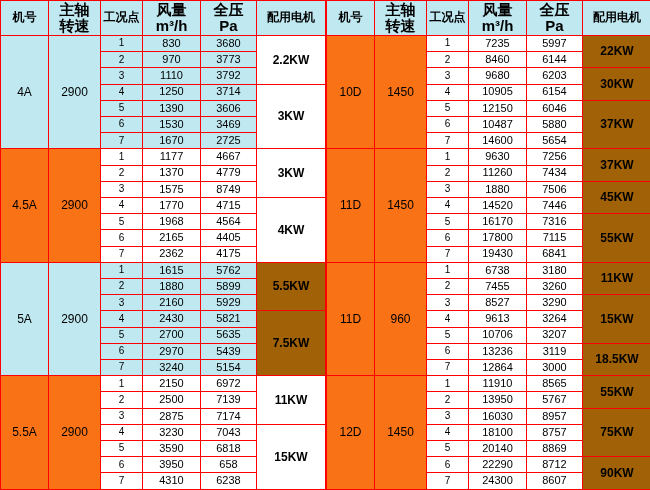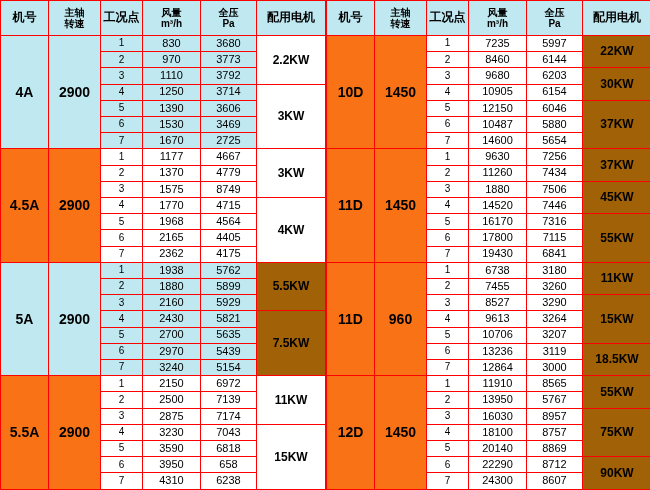--- a/index.html
+++ b/index.html
@@ -27,30 +27,30 @@
     color:#000000;
     line-height:1.05;
   }
   .hdr{
     background:#bfe8f0;
     font-weight:bold;
     font-size:12px;
     height:34px;
     line-height:1.1;
   }
-  .hdr .sub{font-size:10px;font-weight:bold;display:block;}
+  .hdr .sub{font-size:15px;font-weight:bold;display:block;}
   .tbl{width:325px;}
   col.c1{width:48px;}
   col.c2{width:52px;}
   col.c3{width:42px;}
   col.c4{width:58px;}
   col.c5{width:56px;}
   col.c6{width:69px;}
 
-  .grp{font-weight:bold;font-size:14px;background:#bfe8f0;}
+  .grp{font-weight:normal;font-size:12px;background:#bfe8f0;}
   .grp.white{background:#f97316;}
   .pt{font-size:10px;height:14.2px;}
   .num{font-size:11px;height:14.2px;}
   .mot{
     font-weight:bold;font-size:12px;
     background:#a16207;
   }
   .mot.white{background:#ffffff;}
   .rowband-blue td.num,.rowband-blue td.pt{background:#bfe8f0;}
   .rowband-white td.num,.rowband-white td.pt{background:#ffffff;}
@@ -163,21 +163,21 @@
         </tr>
         <tr class="rowband-white">
           <td class="pt">7</td>
           <td class="num">2362</td>
           <td class="num">4175</td>
         </tr>
         <tr class="rowband-blue">
           <td class="grp" rowspan="7">5A</td>
           <td class="grp" rowspan="7">2900</td>
           <td class="pt">1</td>
-          <td class="num">1938</td>
+          <td class="num">1615</td>
           <td class="num">5762</td>
           <td class="mot" rowspan="3">5.5KW</td>
         </tr>
         <tr class="rowband-blue">
           <td class="pt">2</td>
           <td class="num">1880</td>
           <td class="num">5899</td>
         </tr>
         <tr class="rowband-blue">
           <td class="pt">3</td>

